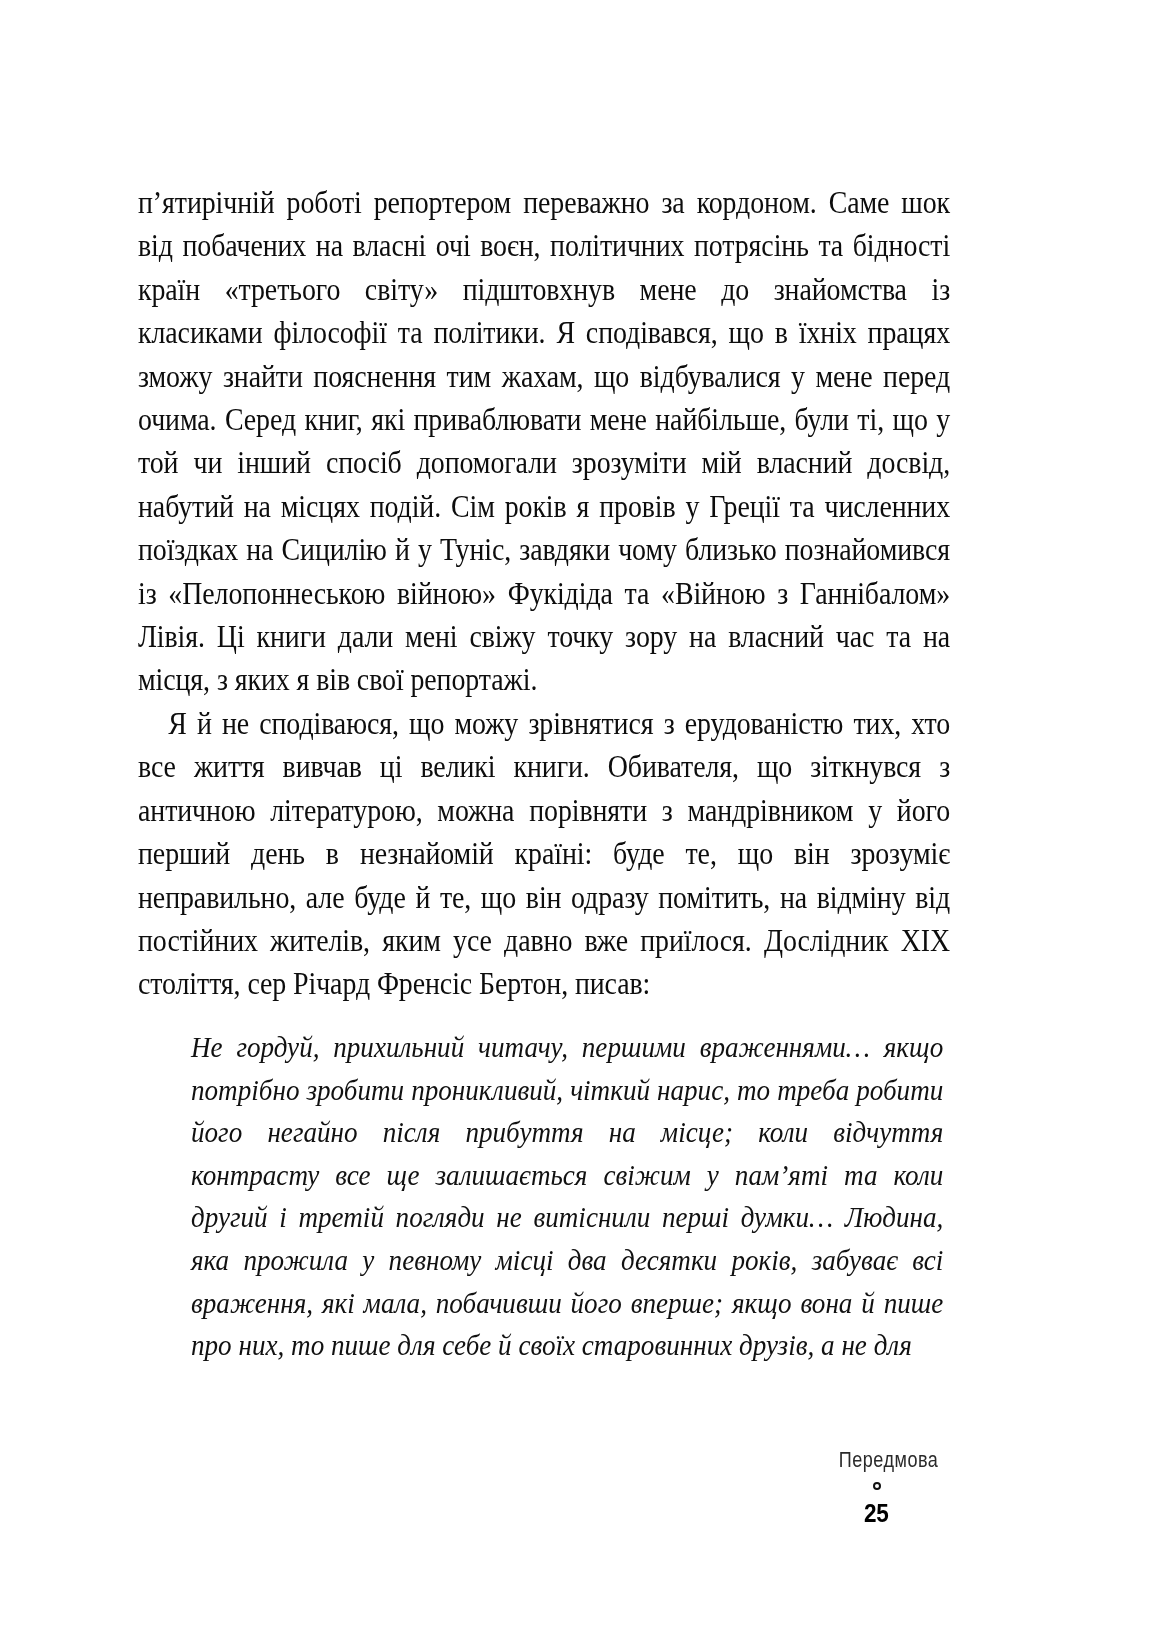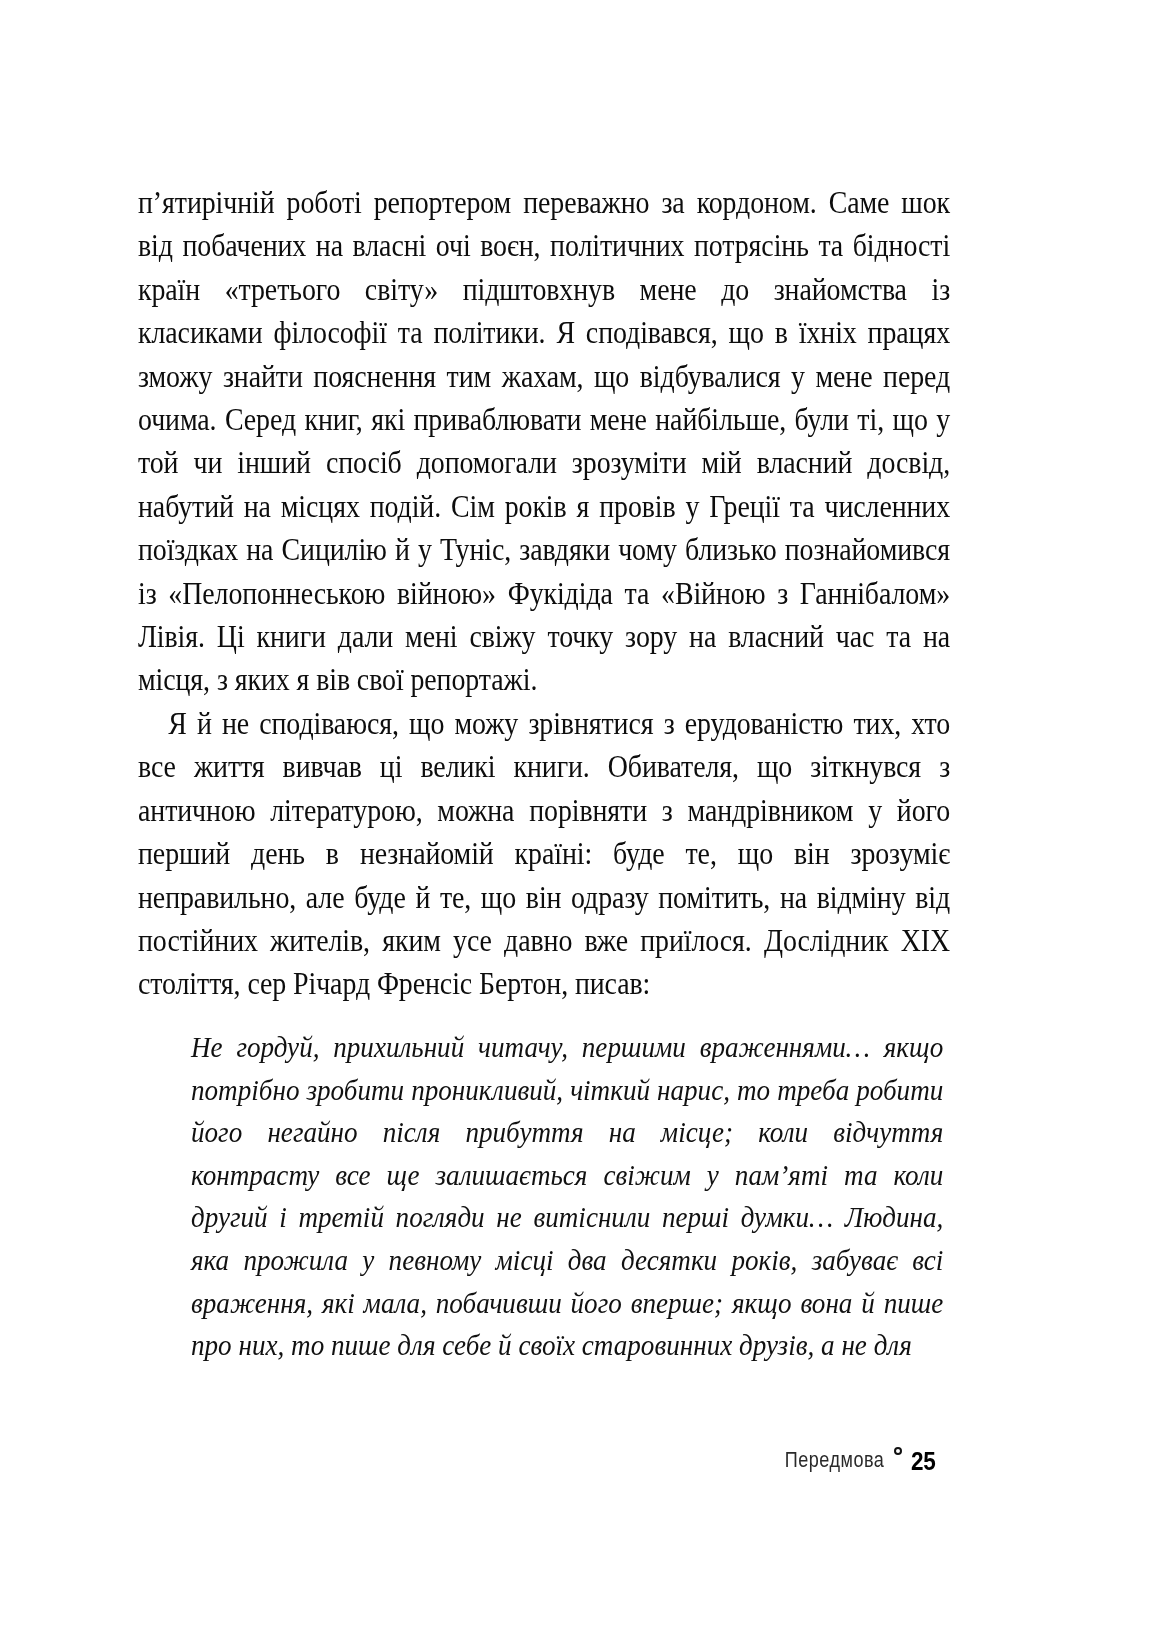--- a/index.html
+++ b/index.html
@@ -60,23 +60,24 @@
     -webkit-hyphens: manual;
     transform: scaleX(0.935);
     transform-origin: left top;
     width: 107%;
   }
   .footer {
     position: absolute;
     right: 227px;
     top: 1447px;
     display: flex;
-    align-items: flex-start;
+    align-items: center;
     gap: 9px;
     white-space: nowrap;
+    flex-direction: column;
   }
   .footer-label {
     font-family: "Liberation Sans", "DejaVu Sans", sans-serif;
     font-size: 22px;
     font-weight: 300;
     letter-spacing: 0.6px;
     color: #2a2a2a;
     transform: scaleX(0.82);
     transform-origin: right center;
     display: inline-block;

